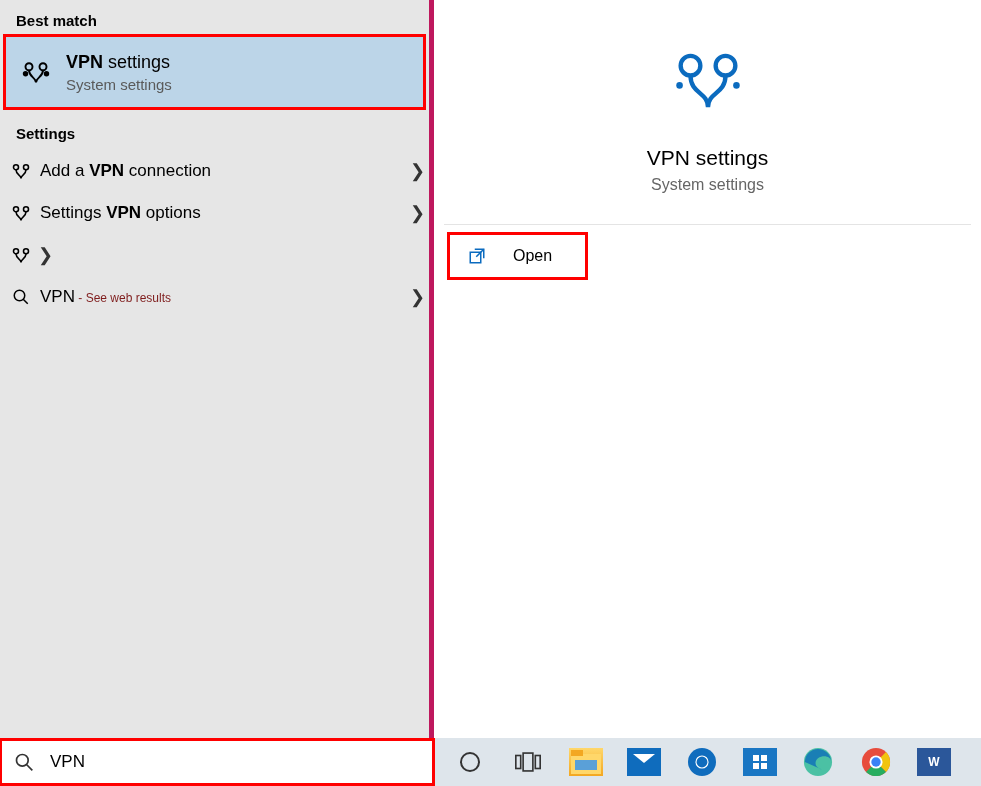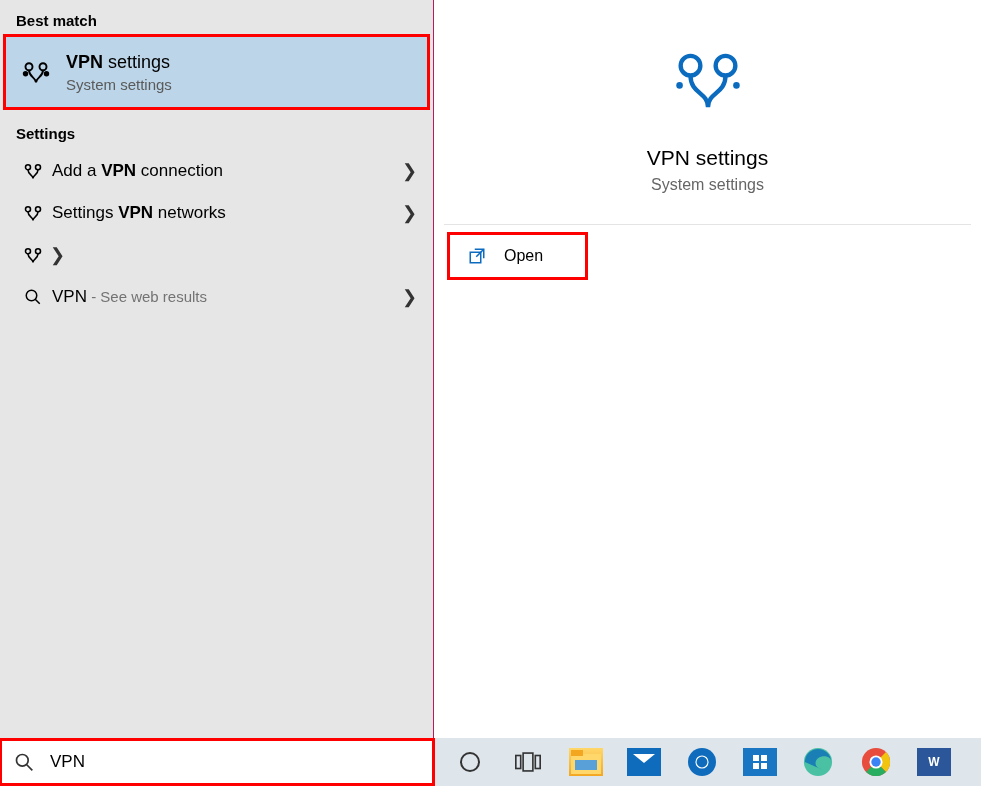--- a/index.html
+++ b/index.html
@@ -12,21 +12,21 @@
       position: relative;
     }
     .layout {
       display: flex;
       width: 100%;
       height: 738px;
     }
     .left-panel {
       width: 434px;
       background: #e6e6e6;
-      border-right: 1px solid #be185d;
+      border-right: 5px solid #be185d;
       display: flex;
       flex-direction: column;
     }
     .right-panel {
       flex: 1;
       background: #ffffff;
       display: flex;
       flex-direction: column;
     }
     .section-header {
@@ -47,39 +47,39 @@
       width: 40px;
       display:flex;
       justify-content:center;
     }
     .bm-text { margin-left: 10px; }
     .bm-title { font-size: 18px; color: #000; line-height: 1.3; }
     .bm-sub { font-size: 15px; color: #5a5a5a; margin-top: 2px; }
     .list-item {
       display: flex;
       align-items: center;
-      padding: 10px 16px;
+      padding: 10px 4px;
       cursor: default;
     }
     .list-item .icon-wrap {
       width: 34px;
       display:flex;
       justify-content:center;
     }
     .list-item .li-text {
       flex: 1;
       margin-left: 2px;
       font-size: 17px;
       color: #000;
     }
     .chevron {
       color: #333;
       font-size: 18px;
     }
-    .web-sub { color: #737373; font-size: 15px; }
+    .web-sub { color: #7f1d1d; font-size: 12px; }
     .vpn-bold { font-weight: 600; }
     
     .detail-header {
       display: flex;
       flex-direction: column;
       align-items: center;
       padding: 50px 0 30px 0;
       border-bottom: 1px solid #e4e4e4;
       margin: 0 10px;
     }
@@ -97,21 +97,21 @@
       display: flex;
       align-items: center;
       padding: 12px 18px;
       margin: 10px 0 0 16px;
       width: 135px;
     }
     .action-row.boxed {
       outline: 3px solid #ff0000;
     }
     .action-text {
-      margin-left: 18px;
+      margin-left: 27px;
       font-size: 16px;
       color: #000;
     }
     
     .taskbar {
       position: absolute;
       bottom: 0;
       left: 0;
       width: 981px;
       height: 48px;
@@ -203,21 +203,21 @@
     </div>
 
     <div class="list-item">
       <span class="icon-wrap">
         <svg width="20" height="20" viewBox="0 0 32 32" fill="none" stroke="#000" stroke-width="2.5">
           <circle cx="8" cy="10" r="4"></circle>
             <circle cx="24" cy="10" r="4"></circle>
           <path d="M8 14 C8 22 16 22 16 28 M24 14 C24 22 16 22 16 28"></path>
         </svg>
       </span>
-      <span class="li-text"><span>Settings </span><span class="vpn-bold">VPN</span><span> networks</span></span>
+      <span class="li-text"><span>Settings </span><span class="vpn-bold">VPN</span><span> options</span></span>
       <span class="chevron">❯</span>
     </div>
 
     <div class="list-item">
       <span class="icon-wrap">
         <svg width="20" height="20" viewBox="0 0 32 32" fill="none" stroke="#000" stroke-width="2.5">
           <circle cx="8" cy="10" r="4"></circle>
             <circle cx="24" cy="10" r="4"></circle>
           <path d="M8 14 C8 22 16 22 16 28 M24 14 C24 22 16 22 16 28"></path>
         </svg>

